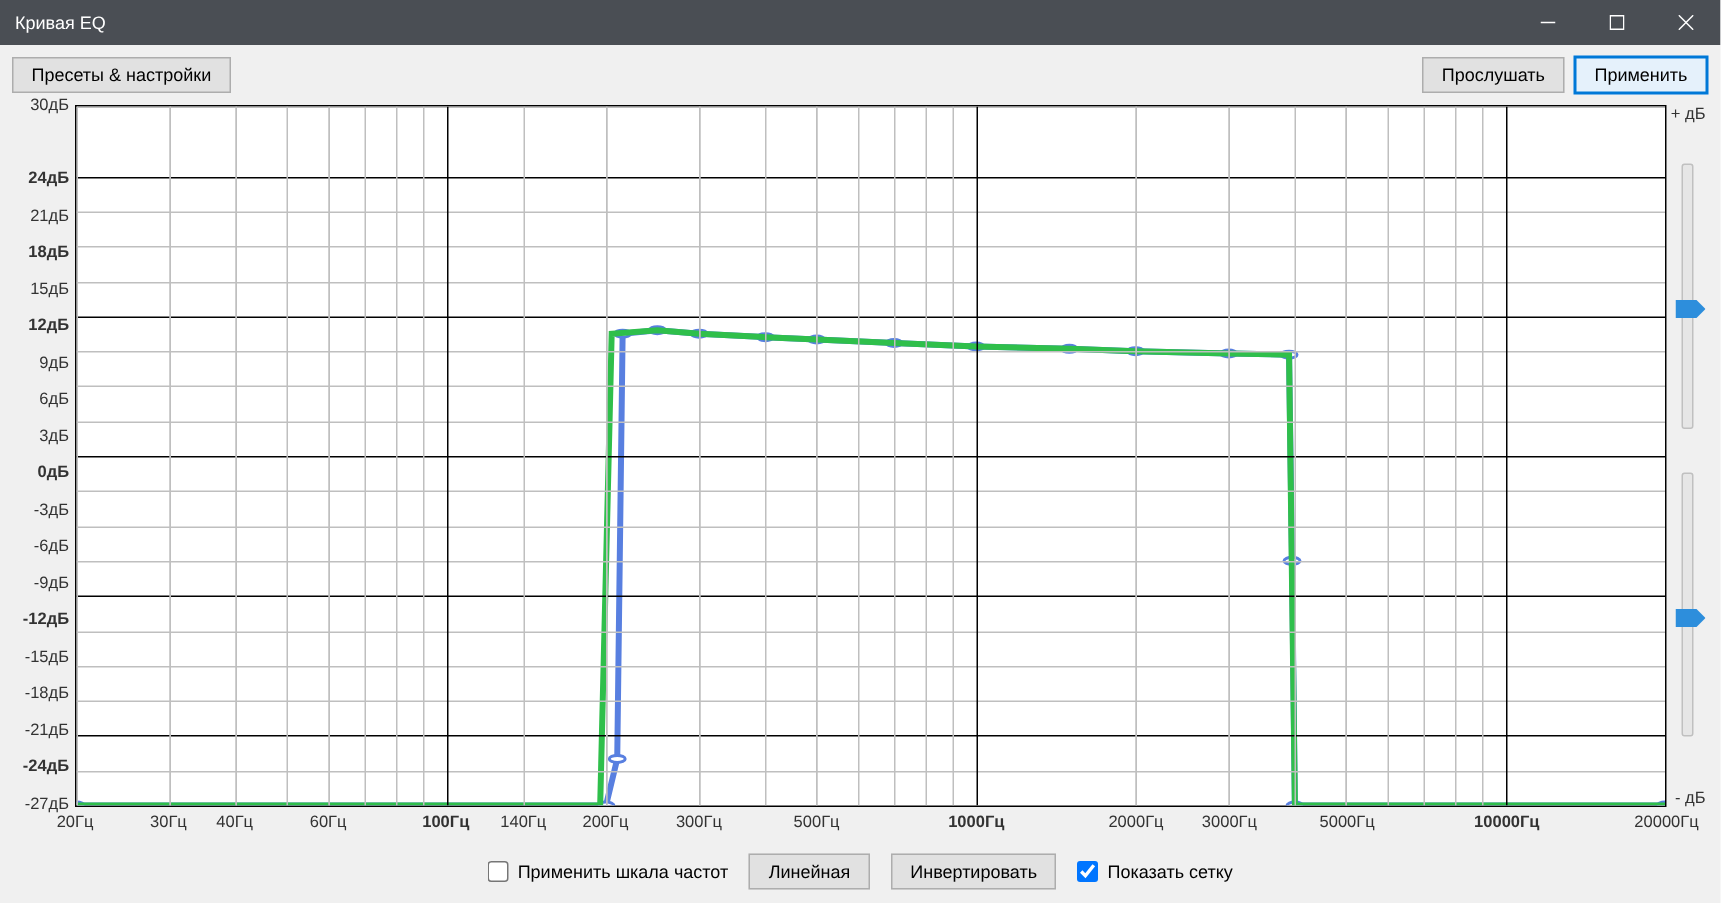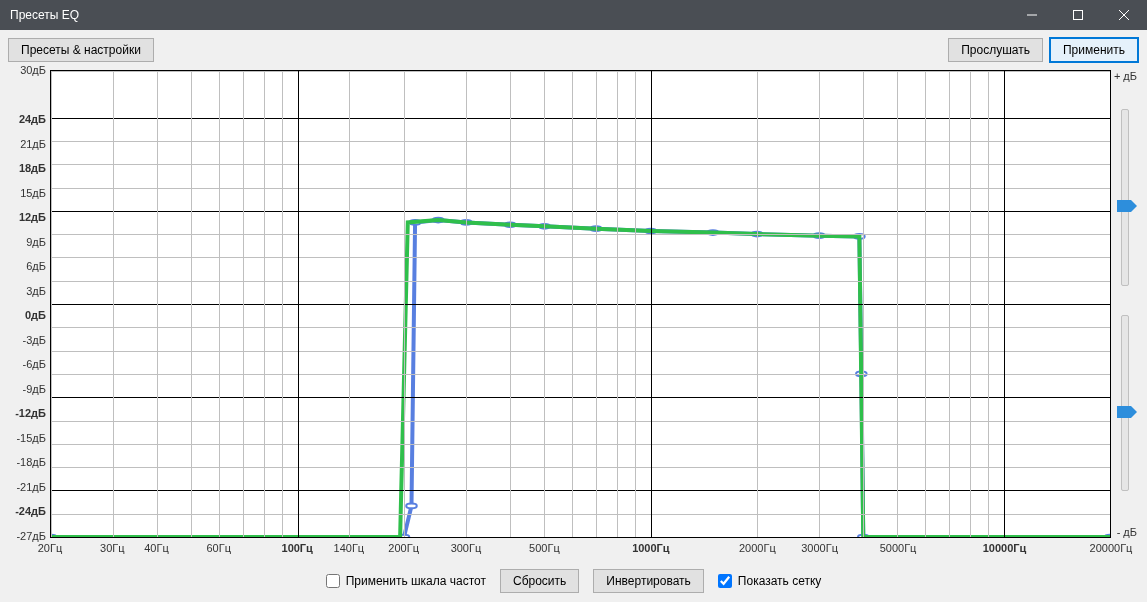--- a/index.html
+++ b/index.html
@@ -159,21 +159,21 @@
     cursor: default;
   }
   input[type=checkbox] {
     width: 14px; height: 14px;
   }
 </style>
 </head>
 <body>
 
 <div class="titlebar">
-  <span class="title">Пресеты EQ</span>
+  <span class="title">Кривая EQ</span>
   <div class="win-controls">
     <div class="win-btn">
       <svg width="10" height="10">
           <line x1="0" y1="5" x2="10" y2="5"></line>
         </svg>
     </div>
     <div class="win-btn">
       <svg width="10" height="10">
           <rect x="0.5" y="0.5" width="9" height="9"></rect>
         </svg>
@@ -327,19 +327,19 @@
           <polygon points="0,0 14,0 20,6 14,12 0,12"></polygon>
         </svg></div>
     </div>
 </div>
 
 <div class="bottombar">
   <label class="check">
     <input type="checkbox" id="chk-linear" style="">
     <span>Применить шкала частот</span>
   </label>
-  <button class="btn">Сбросить</button>
+  <button class="btn">Линейная</button>
   <button class="btn">Инвертировать</button>
   <label class="check">
     <input type="checkbox" id="chk-grid" checked="" style="">
     <span>Показать сетку</span>
   </label>
 </div>
 
 </body></html>

